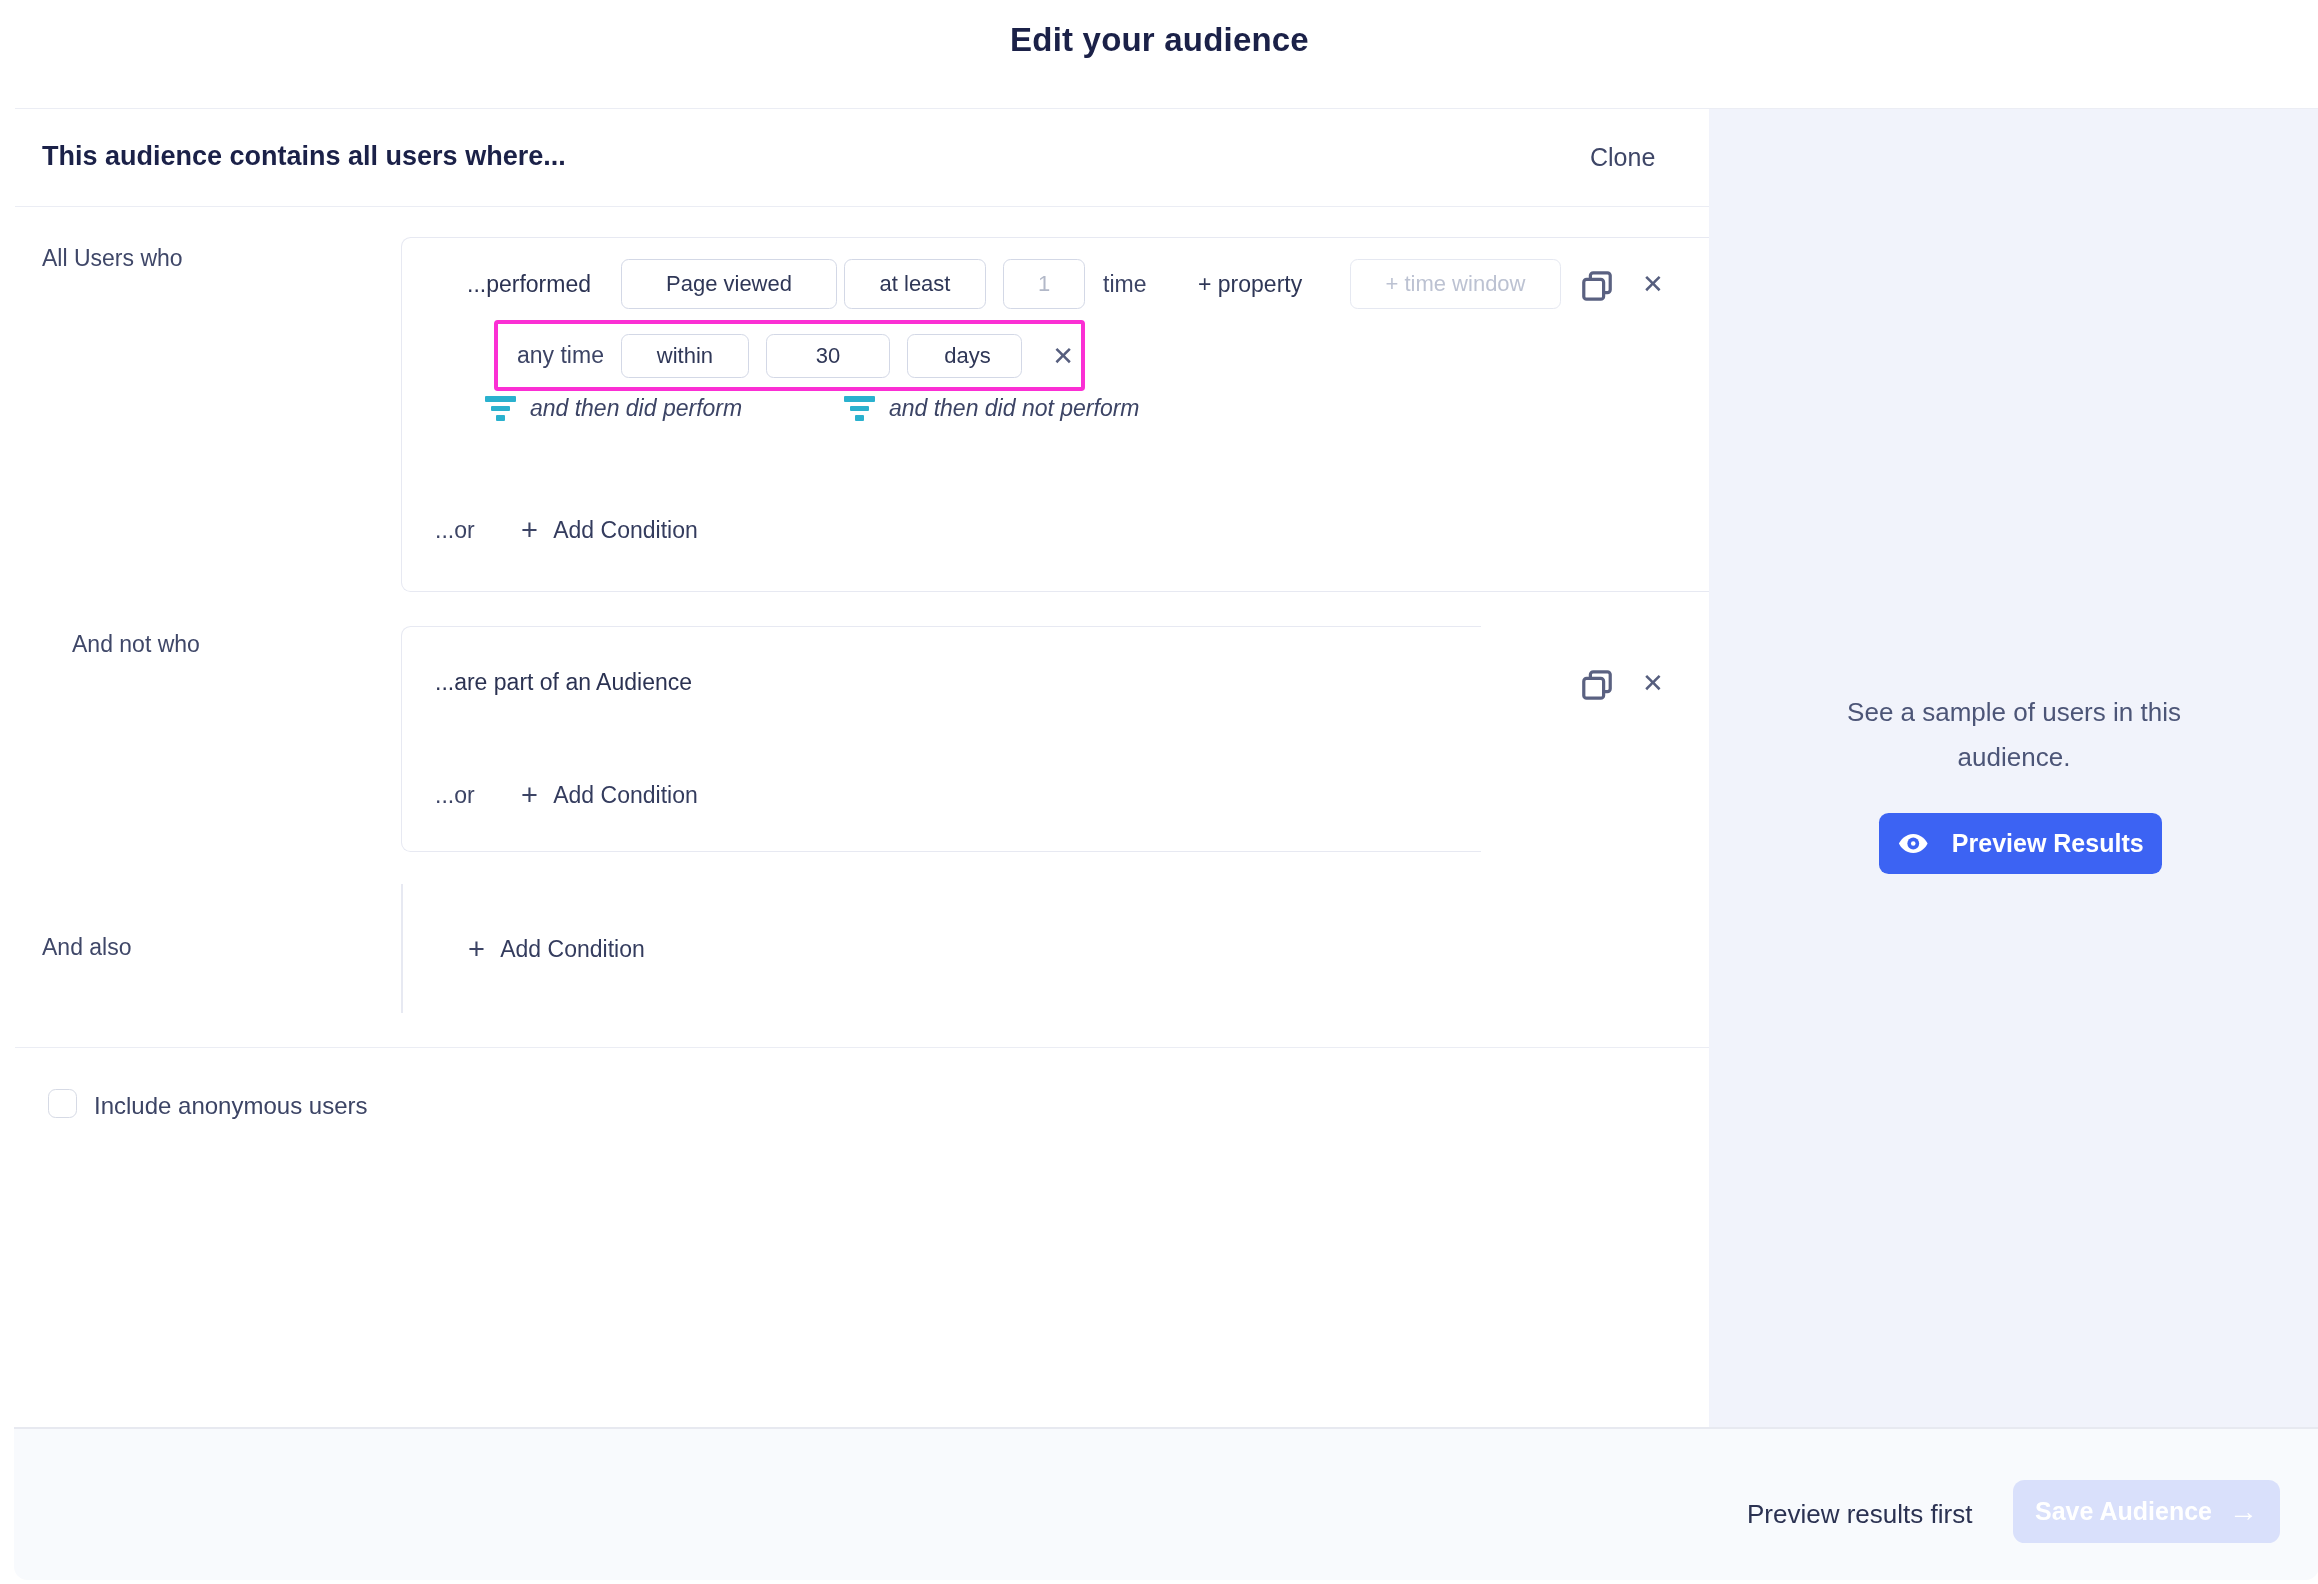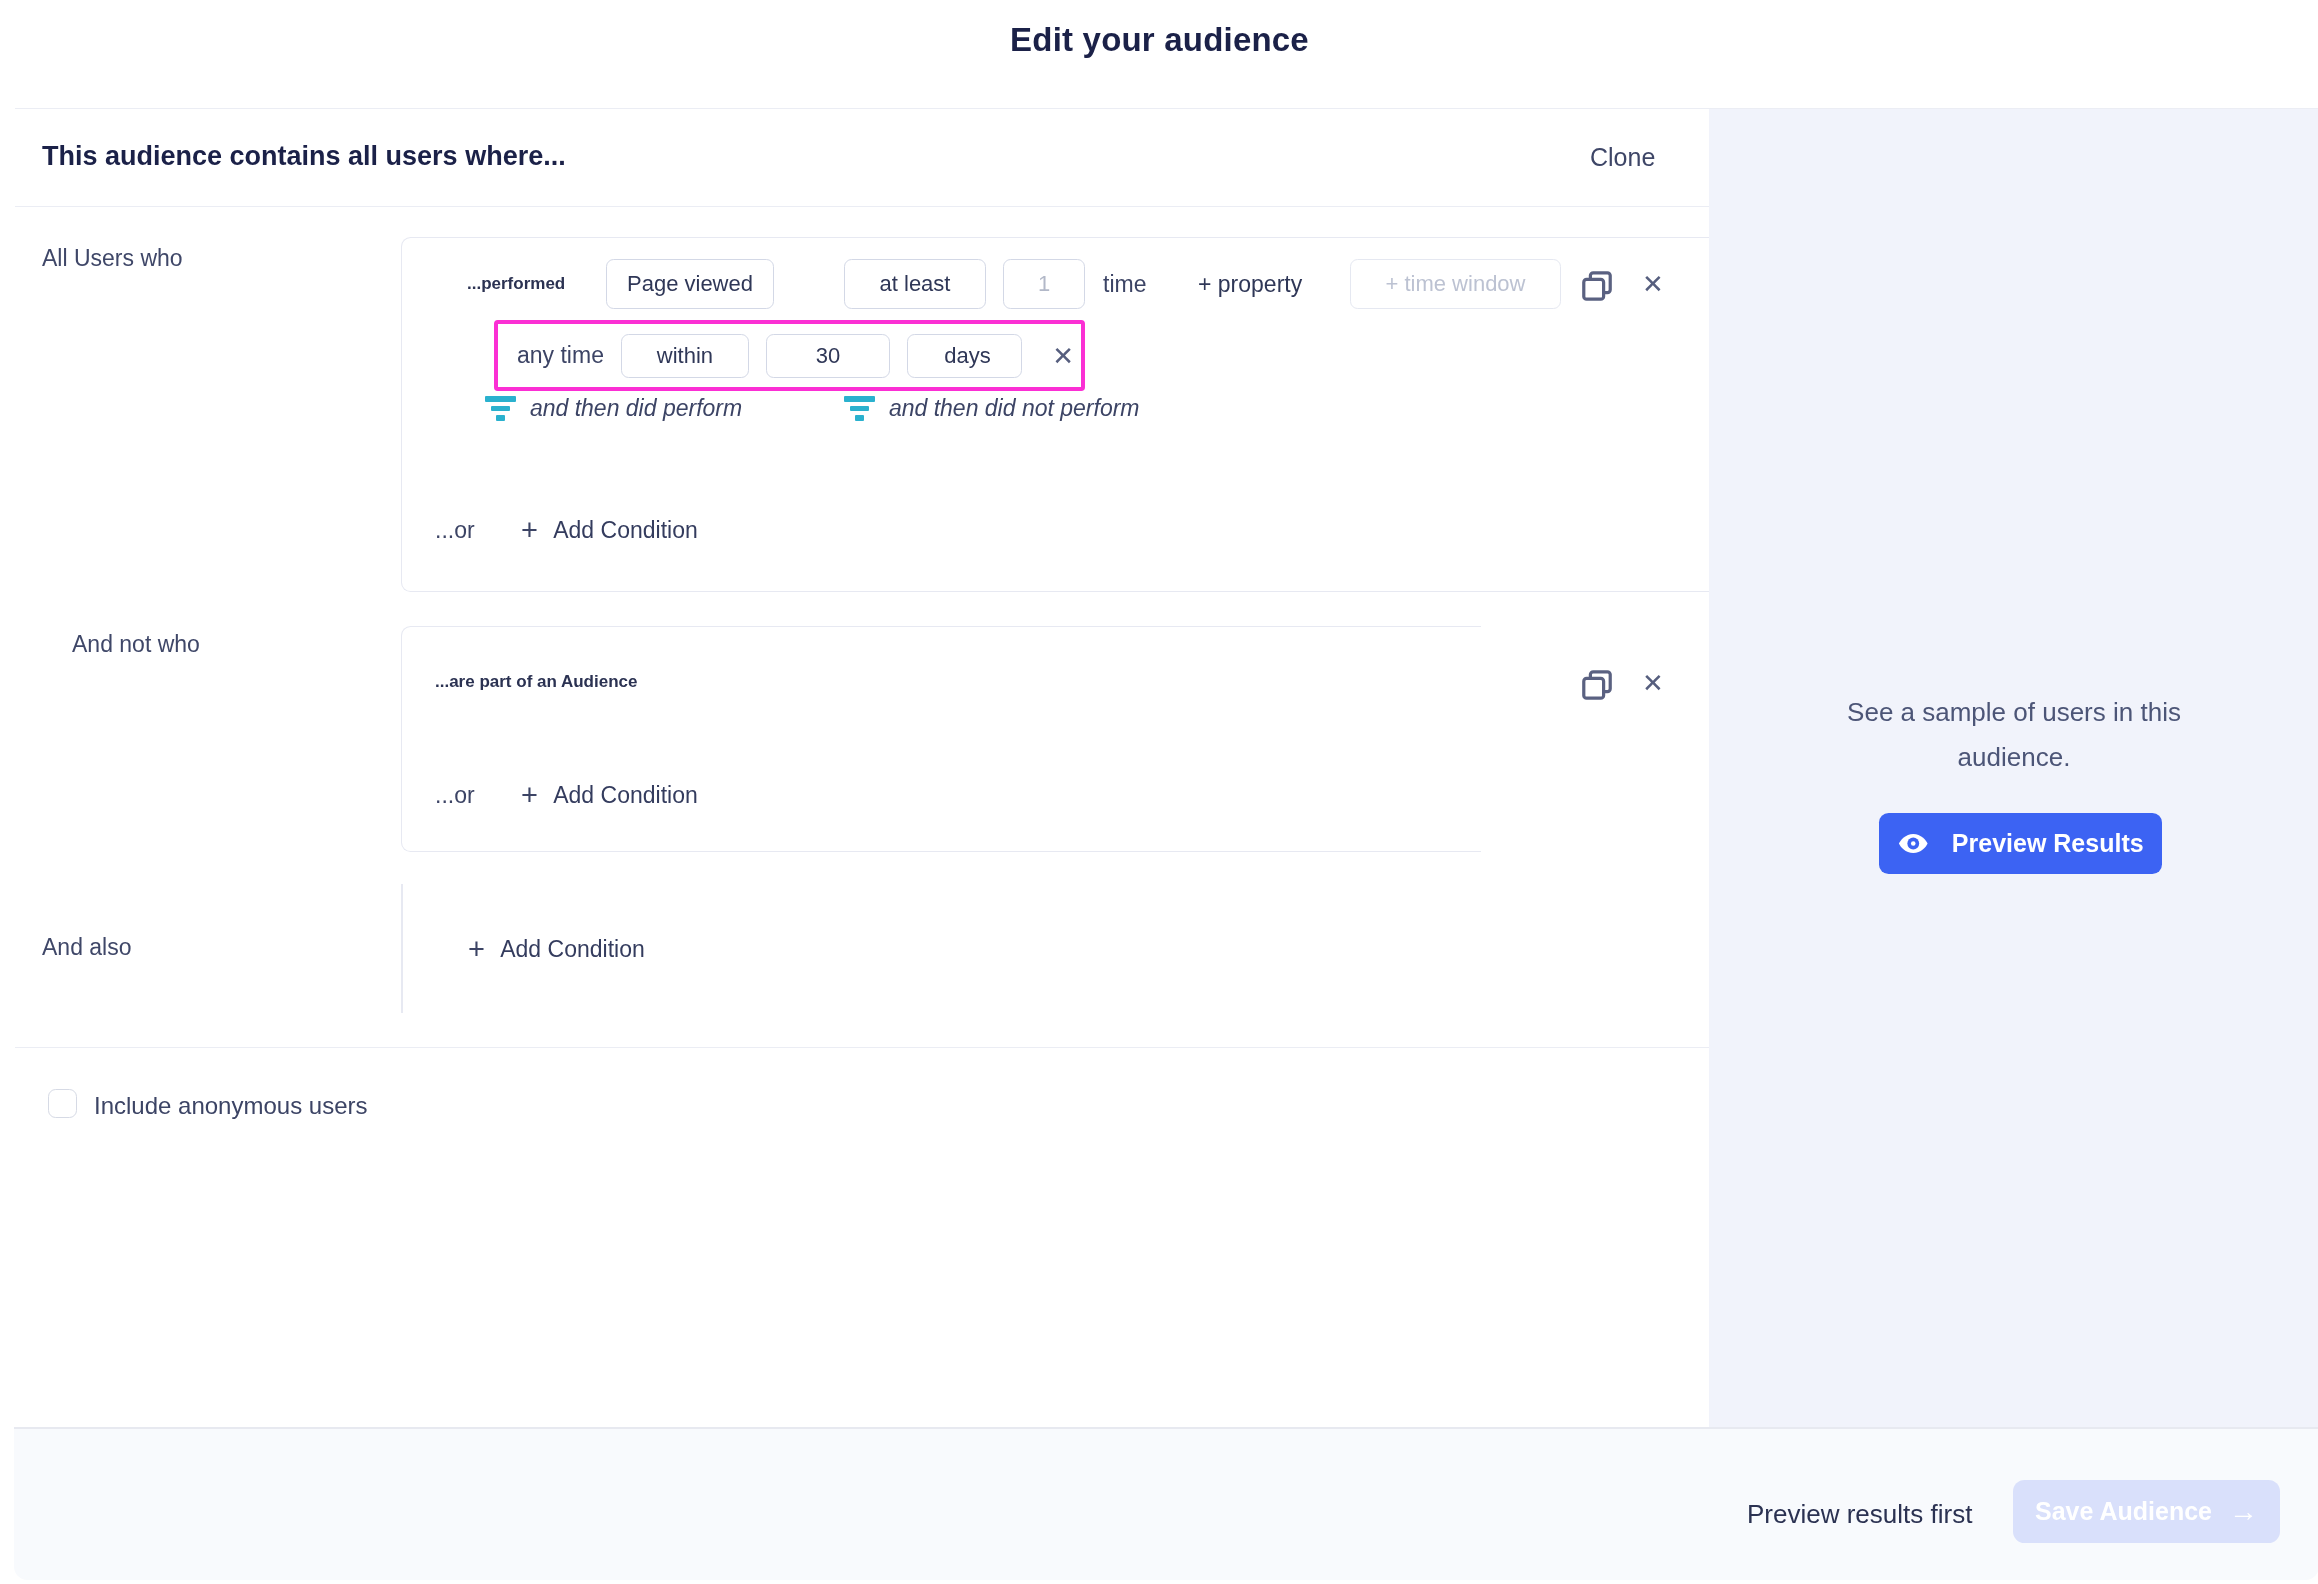--- a/index.html
+++ b/index.html
@@ -14,21 +14,21 @@
   .hdiv { position:absolute; height:1px; background:#ebedf4; }
 
   .section-heading { position:absolute; font-size:27px; font-weight:700; color:#1b2148; }
   .clone-btn { position:absolute; font-size:25px; color:#3e4667; cursor:pointer; }
 
   .side-label { position:absolute; font-size:23px; color:#3f4768; }
 
   .card { position:absolute; background:#ffffff; border:1.4px solid #e7e9f2; border-right:0;
     border-radius:9.6px 0 0 9.6px; }
 
-  .lead { position:absolute; font-size:17px; font-weight:700; color:#2b3252; }
+  .lead { position:absolute; font-size:23px; font-weight:400; color:#2b3252; }
   .txt  { position:absolute; font-size:23px; color:#3c4465; }
 
   .chip { position:absolute; display:flex; align-items:center; justify-content:center;
     background:#fff; border:1.4px solid #d3d8e6; border-radius:7.6px;
     font-size:22px; font-weight:500; color:#2f3757; }
   .chip input { border:0; outline:0; width:100%; height:100%; text-align:center;
     font-family:"Liberation Sans", sans-serif; font-size:22px; color:#2f3757; background:transparent; }
   .chip.muted-input input { color:#b2b8c8; }
   .chip.ghost { border-color:#e5e8f1; color:#bcc2d2; font-weight:400; }
 
@@ -105,21 +105,21 @@
 
   <div class="section-heading" style="left:42px; top:141px;">This audience contains all users where...</div>
   <div class="clone-btn" style="left:1590px; top:143px;">Clone</div>
   <div class="hdiv" style="left:15.3px; top:206px; width:1694px;"></div>
 
   <div class="side-label" style="left:42px; top:245px;">All Users who</div>
 
   <div class="card" style="left:401px; top:237px; width:1308px; height:355px;">
 
     <div class="lead" style="left:65px; top:21px; line-height:50px;">...performed</div>
-    <div class="chip" style="left:204px; top:21px; width:168px; height:50px;">Page viewed</div>
+    <div class="chip" style="left:219px; top:21px; width:216px; height:50px;">Page viewed</div>
     <div class="chip" style="left:442px; top:21px; width:142px; height:50px;">at least</div>
     <div class="chip muted-input" style="left:601px; top:21px; width:82px; height:50px;">
       <input value="1" style="">
     </div>
     <div class="txt" style="left:701px; top:21px; line-height:50px;">time</div>
     <div class="txt" style="left:796px; top:21px; line-height:50px; font-weight:500; color:#2f3757; cursor:pointer;">+ property</div>
     <div class="chip ghost" style="left:948px; top:21px; width:211px; height:50px;">+ time window</div>
 
     <div class="icon-btn" style="left:1178px; top:31px;">
       <svg width="34" height="34" viewBox="0 0 36 36">

